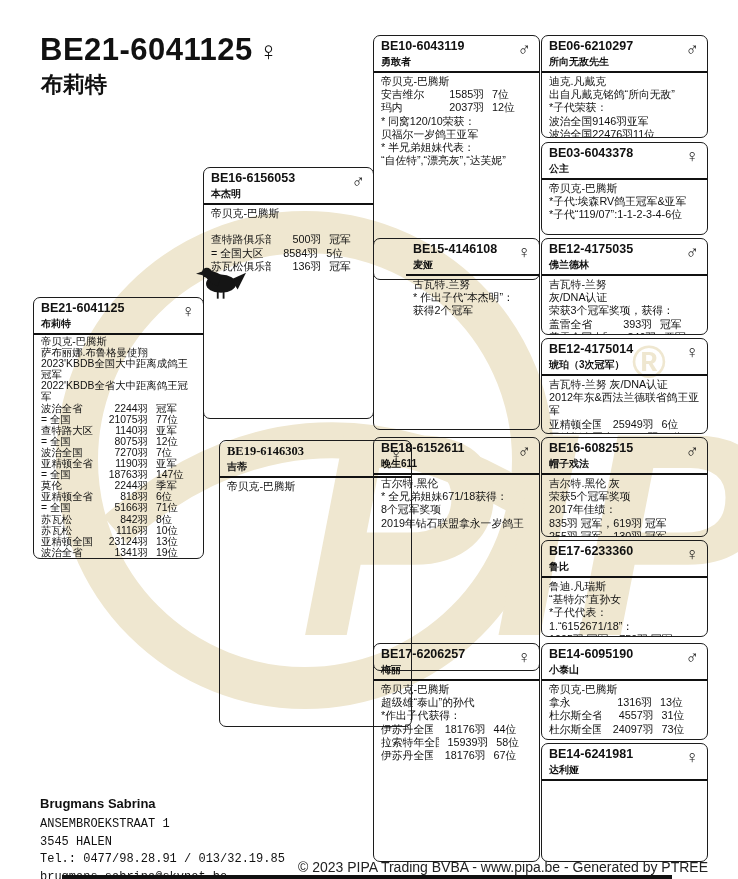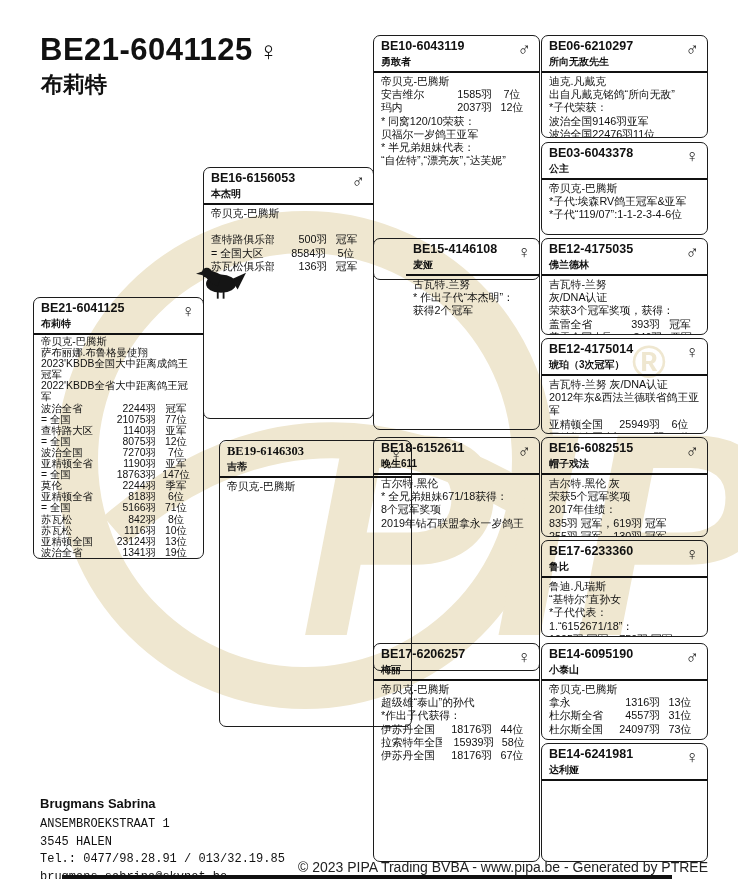--- a/index.html
+++ b/index.html
@@ -23,21 +23,21 @@
   }
   .bhead { position:relative; padding:3px 7px 2px 7px; border-bottom:2px solid #111; }
   .bring { font-size:12.5px; font-weight:bold; line-height:15px; white-space:nowrap; }
   .bname { font-size:10px; font-weight:bold; line-height:15px; white-space:nowrap; }
   .bsex  { position:absolute; right:8px; top:4px; font-size:18px; font-weight:bold; line-height:18px; }
   .bbody { padding:2px 7px 2px 7px; font-size:10.8px; line-height:13.2px; }
   .bline { white-space:pre-wrap; min-height:1em; }
   .bline.cols { display:flex; }
   .bline.cols .c0 { flex:1 1 auto; white-space:nowrap; overflow:hidden; }
   .bline.cols .c1 { width:55px; text-align:right; white-space:nowrap; }
-  .bline.cols .c2 { width:40px; text-align:center; white-space:nowrap; }
+  .bline.cols .c2 { width:40px; text-align:left; white-space:nowrap;margin-left:8px; }
   .pbox.dense .bbody { font-size:10.4px; line-height:11.1px; padding-top:1px; }
   
   #box0  { left:33px;  top:297px; width:171px; height:262px; }
   #box1  { left:203px; top:167px; width:171px; height:252px; }
   #box2  { left:219px; top:440px; width:193px; height:287px;font-family:Liberation Serif, serif; }
   #box3  { left:373px; top:35px;  width:167px; height:245px; }
   #box4  { left:373px; top:238px; width:167px; height:192px;padding-left:32px; }
   #box5  { left:373px; top:437px; width:167px; height:234px; }
   #box6  { left:373px; top:643px; width:167px; height:219px; }
   #box7  { left:541px; top:35px;  width:167px; height:103px; }

